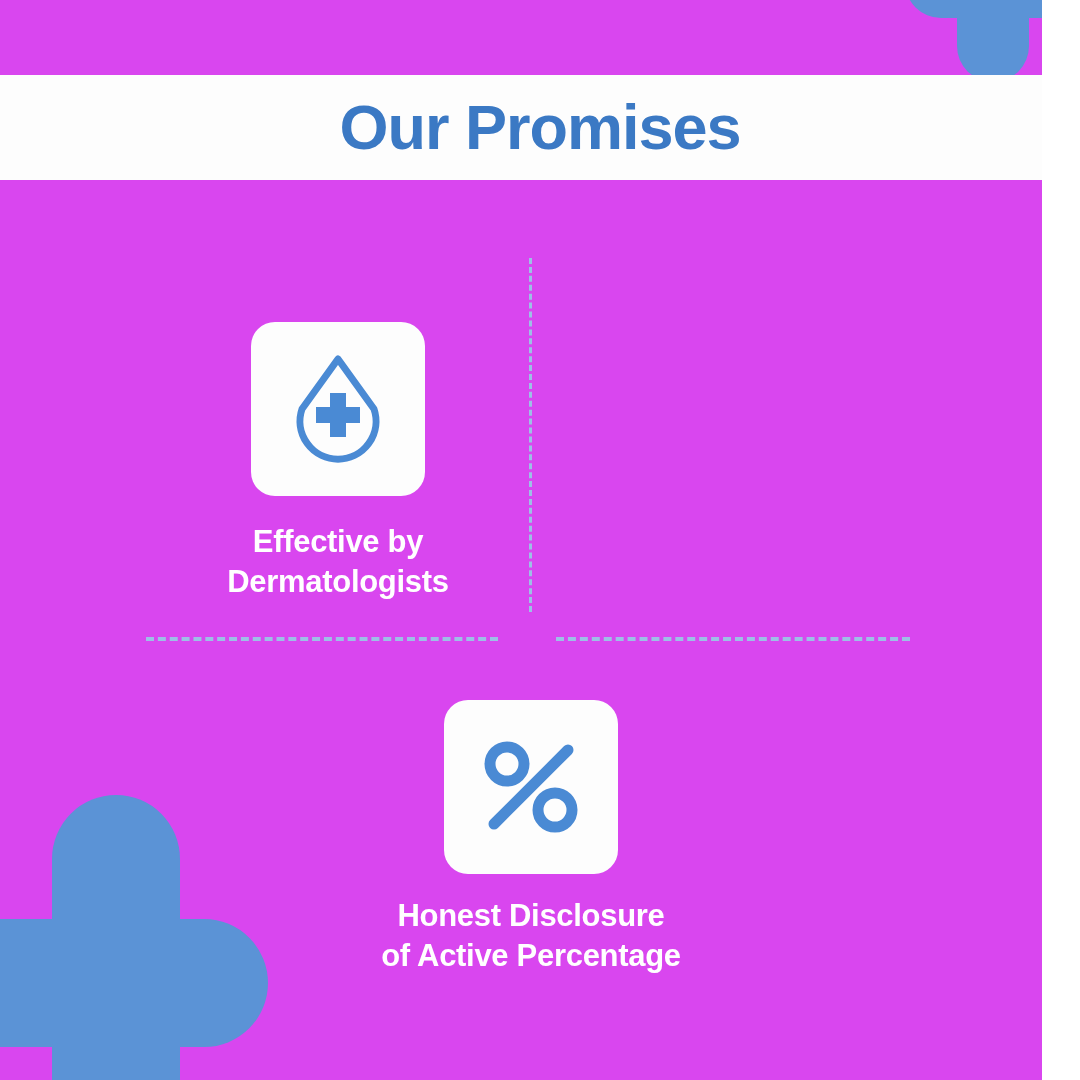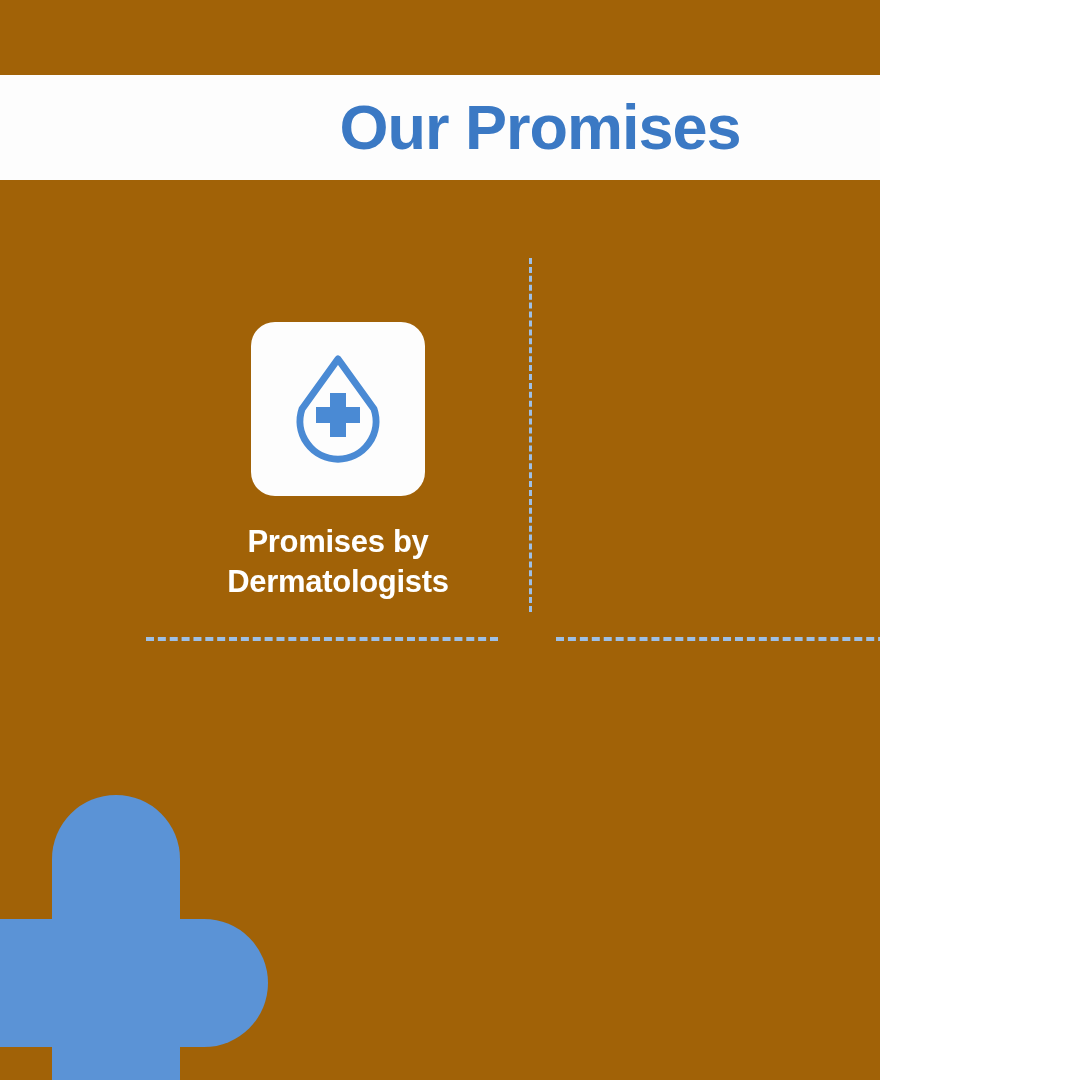--- a/index.html
+++ b/index.html
@@ -4,23 +4,23 @@
 <style>
   * { margin:0; padding:0; box-sizing:border-box; }
 
   html, body {
     width:1080px; height:1080px;
     font-family:"Liberation Sans", sans-serif;
   }
 
   #stage {
     position:relative;
-    width:880px; height:1080px;
+    width:1042px; height:1080px;
     overflow:hidden;
-    background:#a16207;
+    background:#d946ef;
   }
 
   
   .deco-cross { position:absolute; }
   .deco-cross .bar {
     position:absolute;
     background:#5b93d6;
   }
 
   
@@ -128,19 +128,32 @@
   <div class="divider" id="divider-h-left"></div>
   <div class="divider" id="divider-h-right"></div>
 
   <div class="promise" id="promise-0">
     <div class="icon-card">
       <svg width="120" height="120" viewBox="0 0 120 120">
         <path d="M60 10 L96 60 A38 38 0 1 1 24 60 Z" fill="none" stroke="#4a8ad4" stroke-width="7" stroke-linejoin="round" stroke-linecap="round"></path>
         <path d="M52 44 H68 V58 H82 V74 H68 V88 H52 V74 H38 V58 H52 Z" fill="#4a8ad4"></path>
       </svg>
     </div>
-    <div class="promise-label">Promises by
+    <div class="promise-label">Effective by
 Dermatologists</div>
   </div>
 
 
+  <div class="promise" id="promise-2">
+    <div class="icon-card">
+      <svg width="110" height="110" viewBox="0 0 110 110">
+        <g fill="none" stroke="#4a8ad4" stroke-width="11" stroke-linecap="round">
+          <circle cx="31" cy="32" r="17"></circle>
+          <circle cx="79" cy="78" r="17"></circle>
+          <path d="M92 18 L18 92"></path>
+        </g>
+      </svg>
+    </div>
+    <div class="promise-label">Honest Disclosure
+of Active Percentage</div>
+  </div>
 
 </div>
 
 </body></html>

